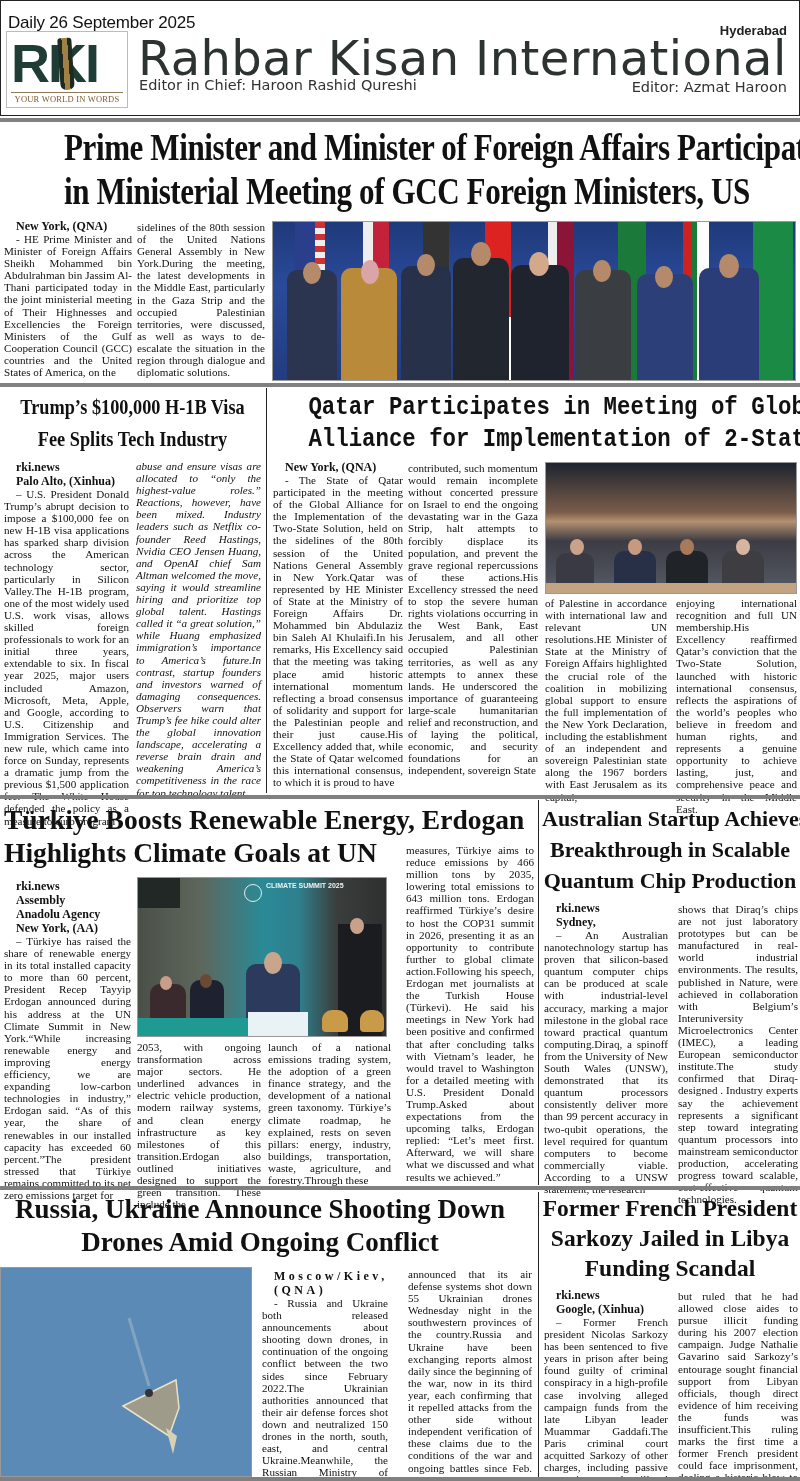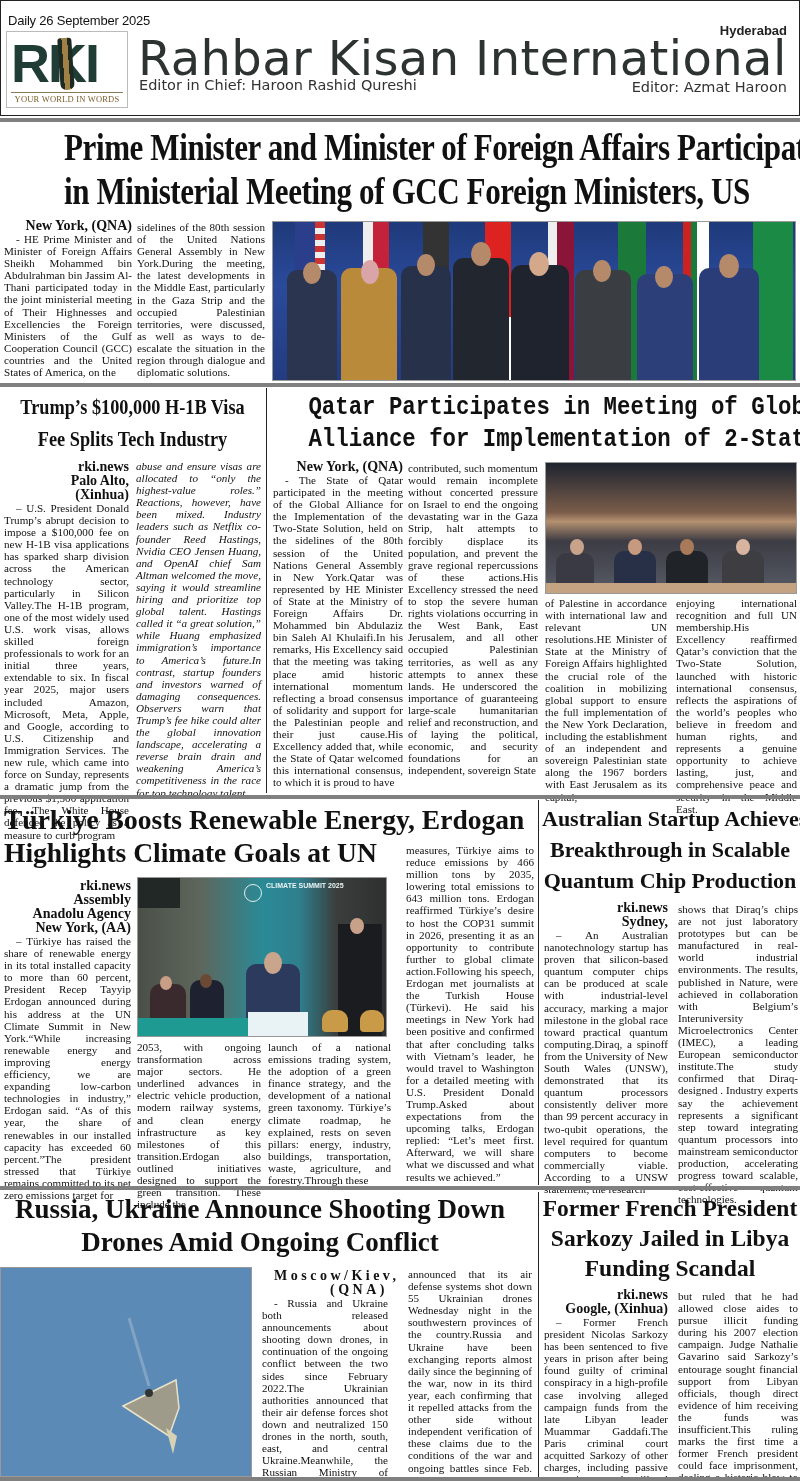--- a/index.html
+++ b/index.html
@@ -5,21 +5,21 @@
   * { box-sizing: border-box; margin: 0; padding: 0; }
   html, body { width: 800px; height: 1481px; background: #fff; overflow: hidden; }
   body { position: relative; font-family: "Liberation Serif", serif; color: #111; }
 
   .abs { position: absolute; }
   .bar { position: absolute; left: 0; width: 800px; height: 4px; background: #808080; }
   .vline { position: absolute; width: 1px; background: #222; }
 
   
   .masthead { position: absolute; left: 0; top: 0; width: 800px; height: 116px; border: 1px solid #222; background:#fff; }
-  .date { position: absolute; left: 7px; top: 12px; font-family: "Liberation Sans", sans-serif; font-size: 13px; color: #111; letter-spacing: -0.2px; }
+  .date { position: absolute; left: 7px; top: 12px; font-family: "Liberation Sans", sans-serif; font-size: 17px; color: #111; letter-spacing: -0.2px; }
   .logo { position: absolute; left: 5px; top: 30px; width: 122px; height: 77px; border: 1px solid #bbb; background: #fff; }
   .logo-letters { position: absolute; left: 4px; top: 2px; font-family: "Liberation Sans", sans-serif; font-weight: bold; font-size: 54px; color: #1f3d35; letter-spacing: -2px; line-height: 58px; }
   .logo-pen { position: absolute; left: 52px; top: 6px; width: 14px; height: 52px; background: linear-gradient(90deg,#1d2a22 0 30%,#a08045 30% 70%,#1d2a22 70%); border-radius: 3px 3px 6px 6px; transform: rotate(-4deg); }
   .logo-tag { position: absolute; left: 4px; top: 60px; width: 112px; border-top: 1px solid #8a7a5a; padding-top: 1px; text-align: center; font-family: "Liberation Serif", serif; font-size: 8.5px; color: #7a5d2b; letter-spacing: 0.2px; }
   .city { position: absolute; right: 12px; top: 22px; font-family: "Liberation Sans", sans-serif; font-size: 13px; font-weight: bold; color: #222; }
   .paper-name { position: absolute; left: 137px; top: 30px; font-family: "DejaVu Sans", sans-serif; font-size: 48px; color: #2c3330; letter-spacing: 0.4px; line-height: 54px; white-space: nowrap; }
   .editor-chief { position: absolute; left: 138px; top: 76px; font-family: "DejaVu Sans", sans-serif; font-size: 14.5px; color: #333; white-space: nowrap; }
   .editor { position: absolute; right: 12px; top: 78px; font-family: "DejaVu Sans", sans-serif; font-size: 14.5px; color: #333; white-space: nowrap; }
 
   
@@ -30,21 +30,21 @@
   .hl-trump span { display:block; transform: scaleX(0.85); transform-origin: center; }
   .hl-qatar { left: 272px; top: 391px; width: 520px; font-size: 26px; line-height: 32px; font-family: Liberation Mono, monospace; }
   .hl-qatar span { display:block; transform: scaleX(0.86); transform-origin: center; }
   .hl-turk { left: 4px; top: 803px; width: 520px; text-align: left; font-size: 27.5px; line-height: 33px; }
   .hl-aus { left: 542px; top: 803px; width: 256px; font-size: 22px; line-height: 31px; }
   .hl-rus { left: 0; top: 1193px; width: 520px; font-size: 27px; line-height: 33px; }
   .hl-sark { left: 542px; top: 1193px; width: 256px; font-size: 23.5px; line-height: 30px; }
 
   
   .col { position: absolute; font-family: "Liberation Serif", serif; font-size: 11.1px; line-height: 12.1px; color: #111; text-align: justify; }
-  .col .lead { display:block; font-weight: bold; font-size: 14px; line-height: 14px; padding-left: 12px; text-align: right; }
+  .col .lead { display:block; font-weight: bold; font-size: 12px; line-height: 14px; padding-left: 12px; text-align: left; }
   .col .p { text-indent: 12px; }
 
   
   .photo { position: absolute; overflow: hidden; border: 1px solid #999; }
   .ph-gcc { left: 272px; top: 221px; width: 524px; height: 160px;
     background: linear-gradient(180deg, #1f3a7a 0%, #2a4a9a 40%, #233c80 100%); }
   .ph-qatar { left: 545px; top: 462px; width: 252px; height: 132px;
     background: linear-gradient(180deg, #1e2430 0%, #7a5d4a 38%, #b49070 45%, #3d3c44 60%, #575c66 100%); }
   .ph-turk { left: 137px; top: 877px; width: 250px; height: 160px;
     background: linear-gradient(90deg, #4a5048 0%, #5e665c 25%, #2a8a96 50%, #2f7f8d 65%, #3a3e3c 80%, #2d302e 100%); }

